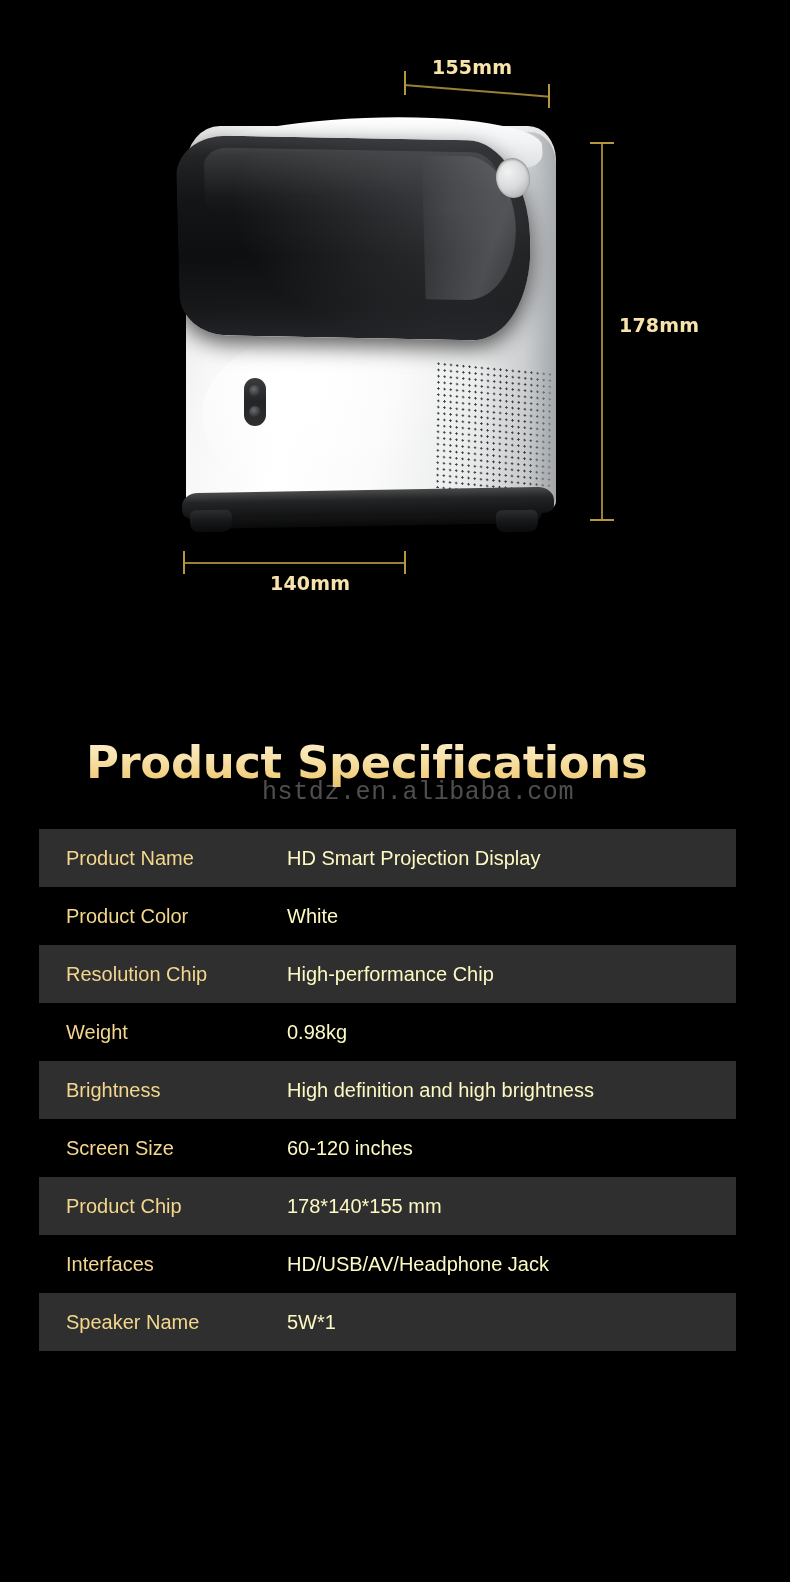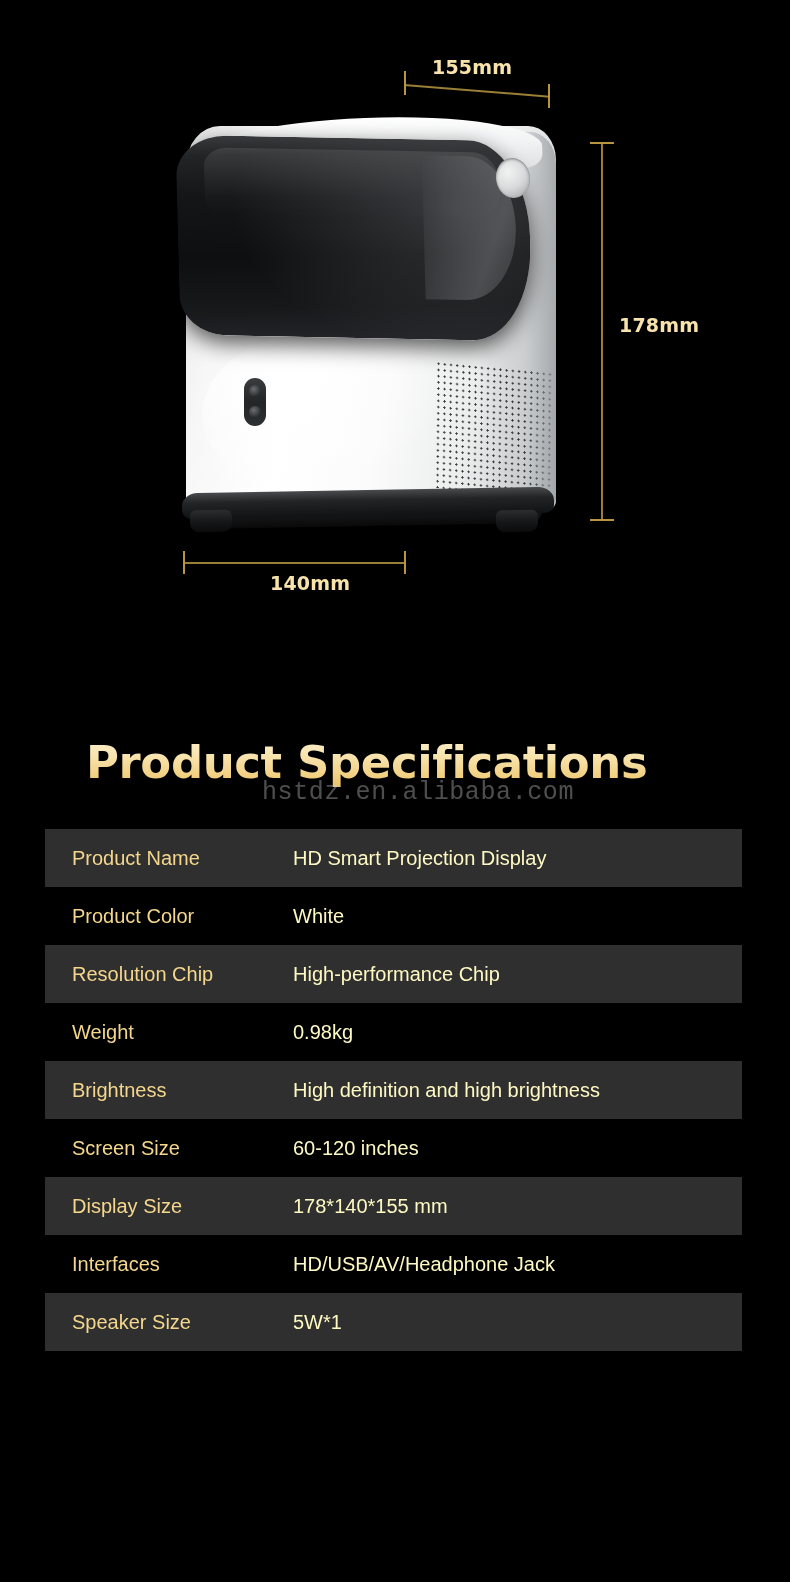--- a/index.html
+++ b/index.html
@@ -161,21 +161,21 @@
     white-space:nowrap;
   }
   .watermark {
     position:absolute; left:262px; top:42px;
     font-family:Liberation Mono, monospace;
     font-size:25px; color:rgba(206,206,206,.38);
     letter-spacing:.6px; white-space:nowrap; pointer-events:none;
   }
 
   
-  .spec-table { position:absolute; left:45px; top:829px; width:697px; }
+  .spec-table { position:absolute; left:39px; top:829px; width:697px; }
   .spec-row { display:flex; align-items:center; height:58px; background:transparent; }
   .spec-row.shaded { background:#2f2f2f; }
   .spec-label {
     width:248px; padding-left:27px;
     color:#f4d78d; font-size:20px; font-family:"Liberation Sans", sans-serif;
     white-space:nowrap;
   }
   .spec-value {
     flex:1;
     color:#fef9c3; font-size:20px; font-family:"Liberation Sans", sans-serif;
@@ -254,26 +254,26 @@
       </div>
       <div class="spec-row shaded">
         <div class="spec-label">Brightness</div>
         <div class="spec-value">High definition and high brightness</div>
       </div>
       <div class="spec-row">
         <div class="spec-label">Screen Size</div>
         <div class="spec-value">60-120 inches</div>
       </div>
       <div class="spec-row shaded">
-        <div class="spec-label">Display Size</div>
+        <div class="spec-label">Product Chip</div>
         <div class="spec-value">178*140*155 mm</div>
       </div>
       <div class="spec-row">
         <div class="spec-label">Interfaces</div>
         <div class="spec-value">HD/USB/AV/Headphone Jack</div>
       </div>
       <div class="spec-row shaded">
-        <div class="spec-label">Speaker Size</div>
+        <div class="spec-label">Speaker Name</div>
         <div class="spec-value">5W*1</div>
       </div>
     </div>
 
 </div>
 
 </body></html>

